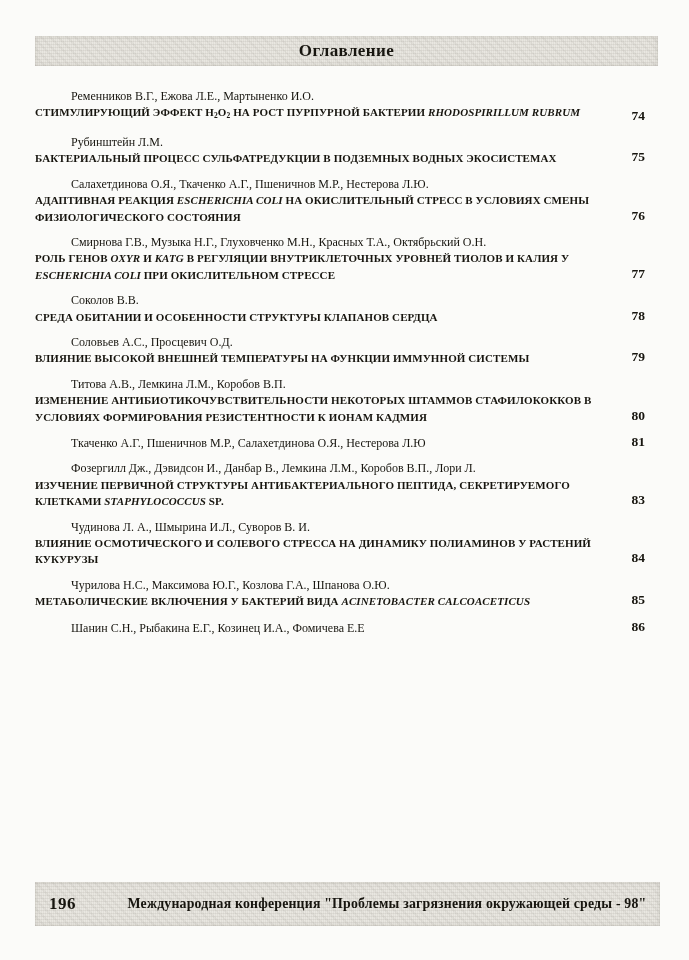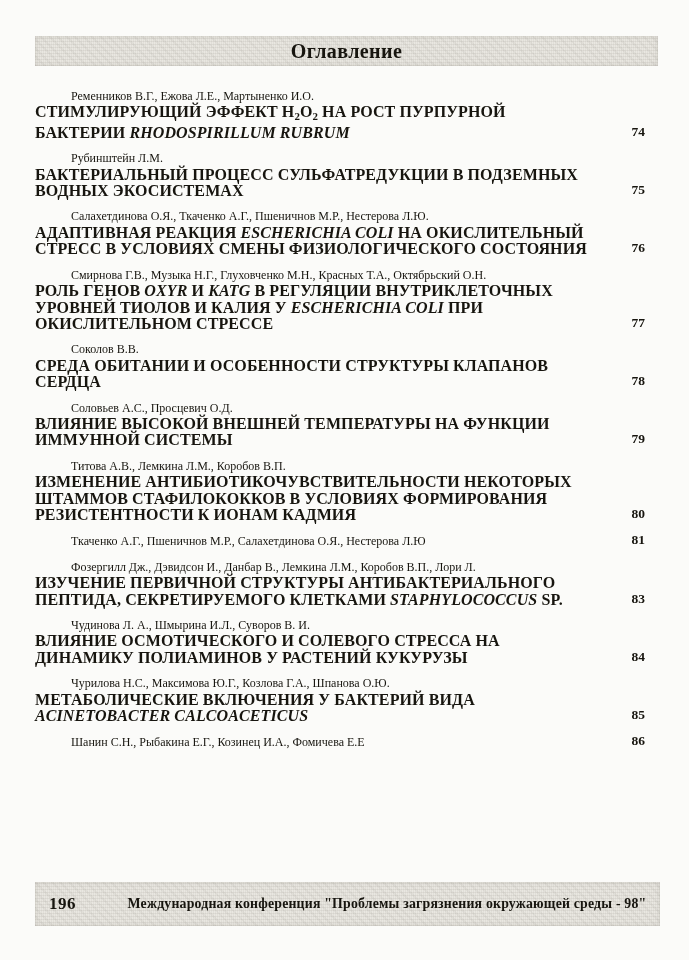--- a/index.html
+++ b/index.html
@@ -24,40 +24,40 @@
       repeating-linear-gradient(45deg, rgba(80,75,65,.05)  0 2px, transparent 2px 6px);
     box-shadow: inset 0 0 5px rgba(90,85,75,.18);
   }
   .header-band {
     position: absolute; left: 35px; top: 36px;
     width: 623px; height: 30px;
     display: flex; align-items: center; justify-content: center;
   }
   .page-title {
     margin: 0;
-    font-size: 20px; font-weight: bold;
+    font-size: 17px; font-weight: bold;
     letter-spacing: .4px;
   }
   .toc {
     position: absolute; left: 35px; top: 88px;
     width: 610px;
   }
   .entry {
     display: flex;
     align-items: flex-end;
     margin-bottom: 9px;
   }
   .entry-text { width: 565px; }
   .authors {
     font-size: 12px;
     line-height: 16.4px;
     margin-left: 36px;
   }
   .title {
-    font-size: 16px;
+    font-size: 11px;
     line-height: 16.4px;
     font-weight: bold;
     letter-spacing: .1px;
   }
   .title .it { font-style: italic; }
   .title .sub {
     font-size: .68em;
     vertical-align: -0.28em;
   }
   .pagenum {

